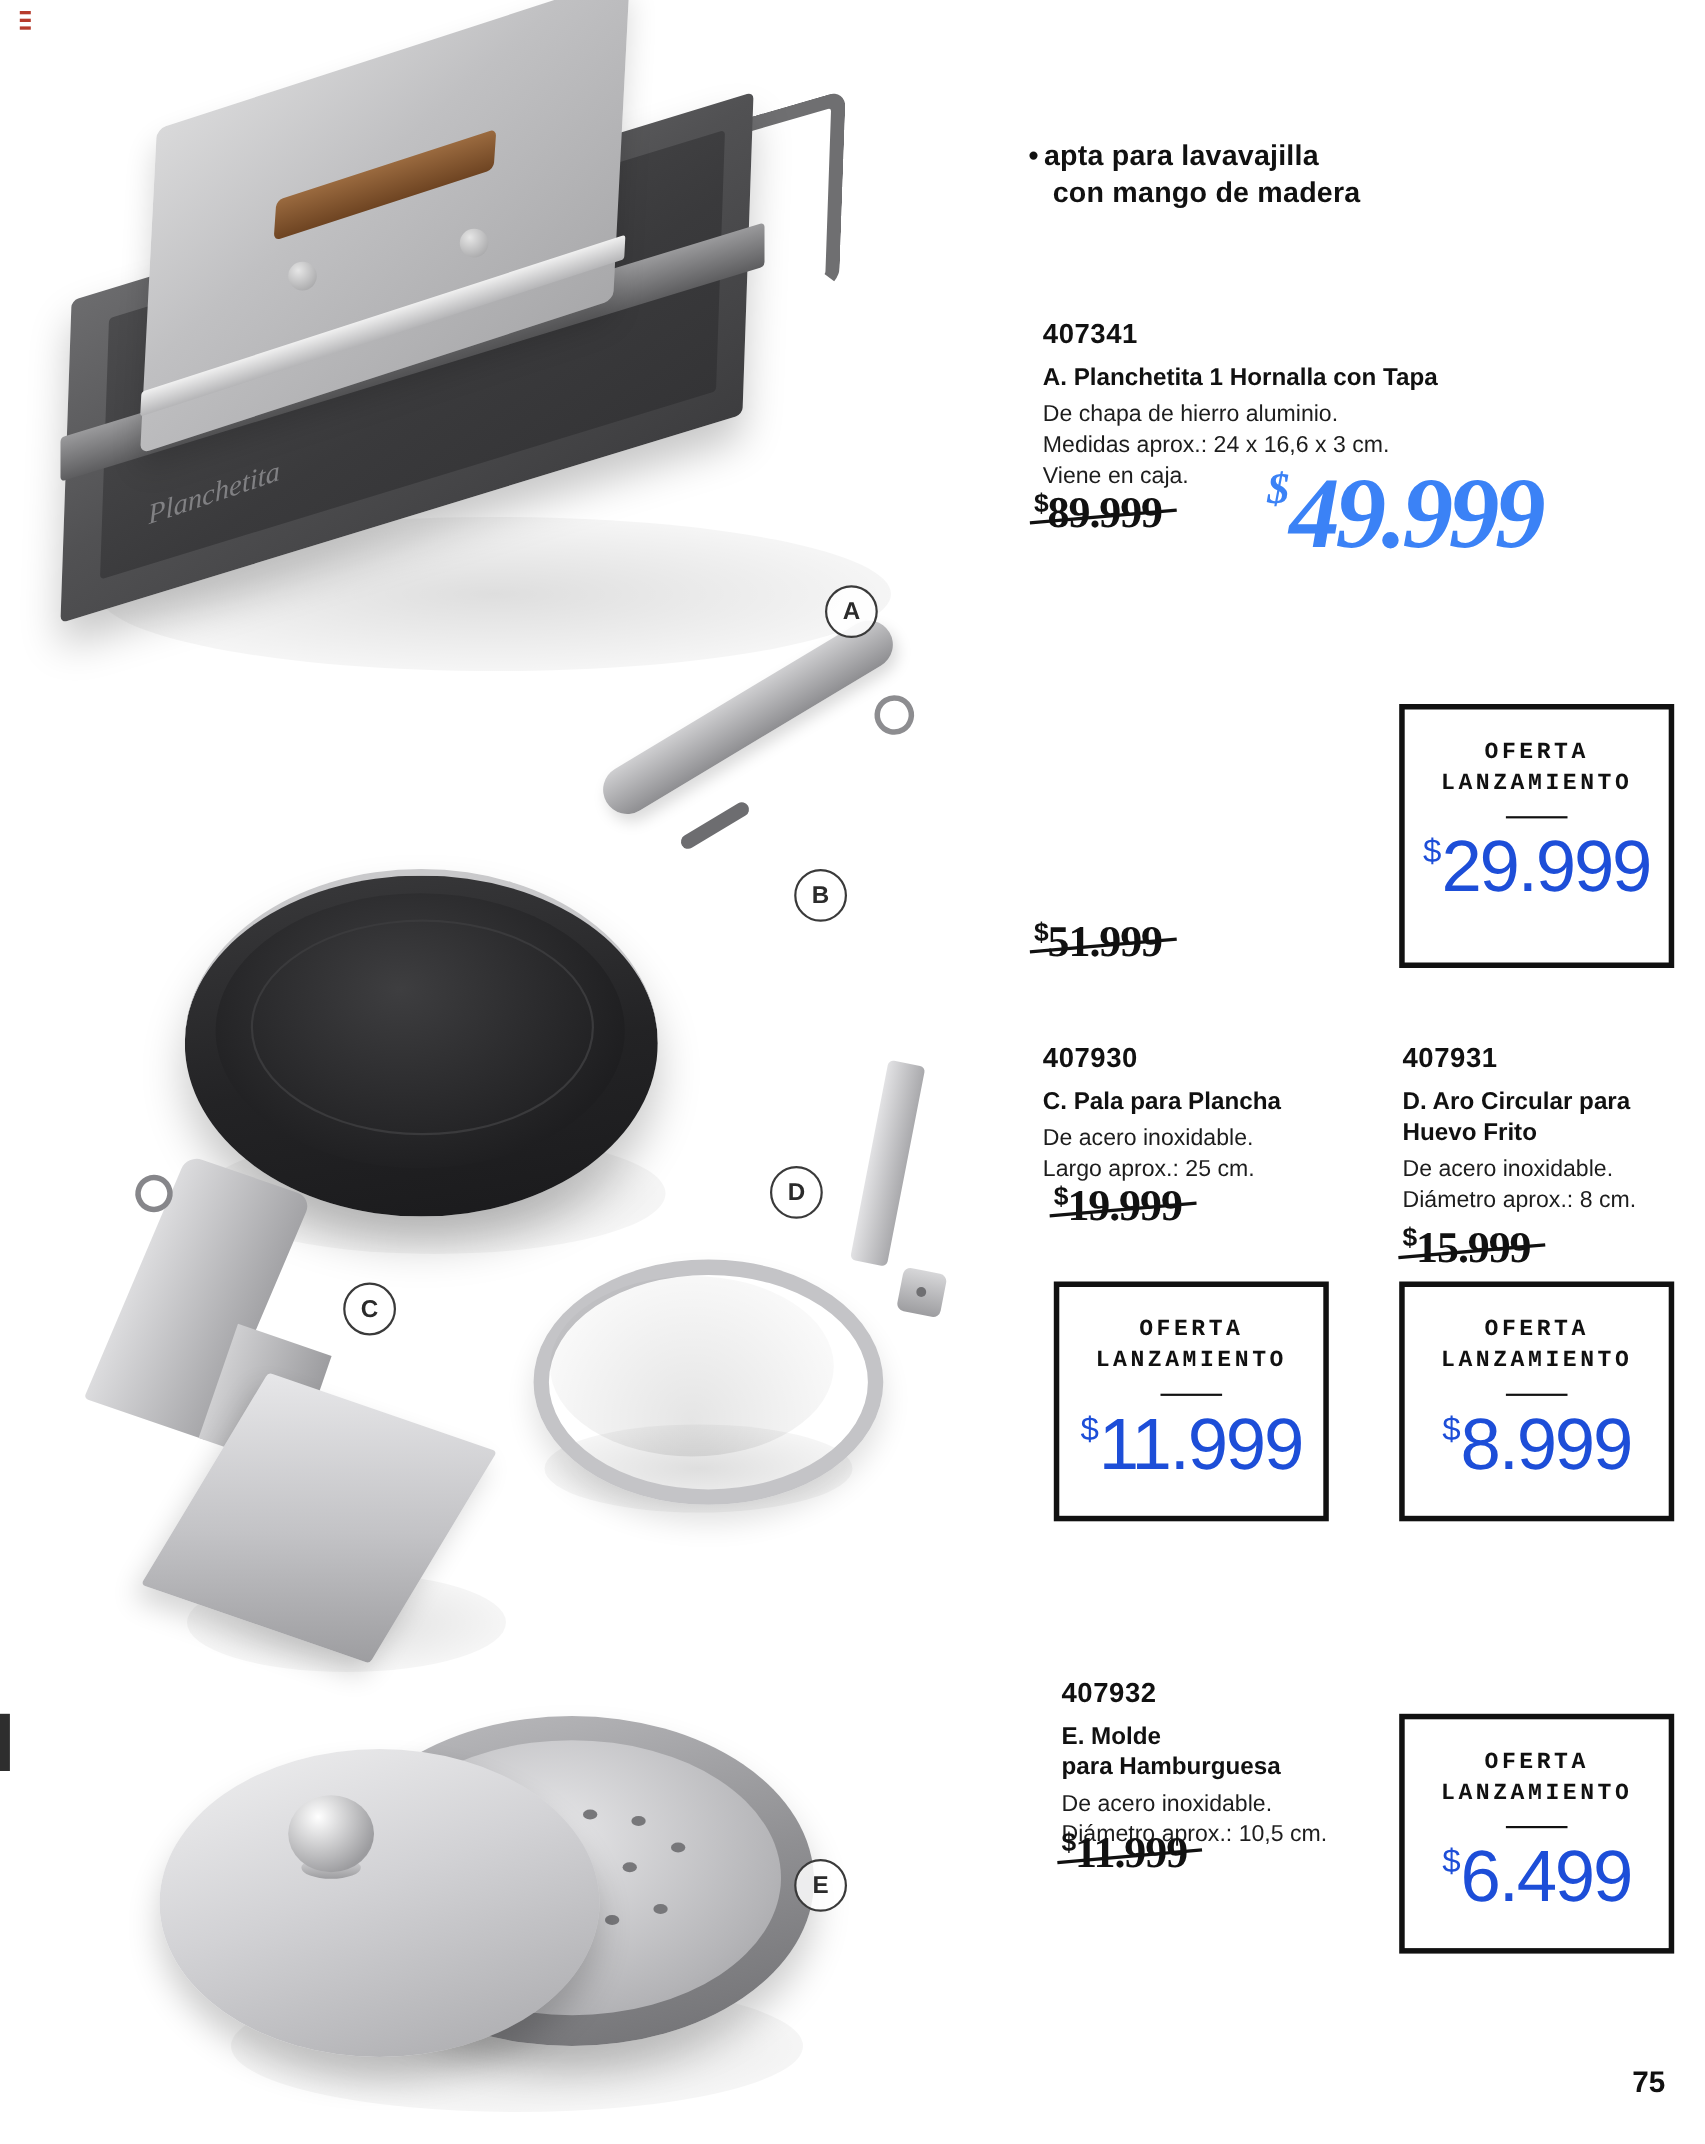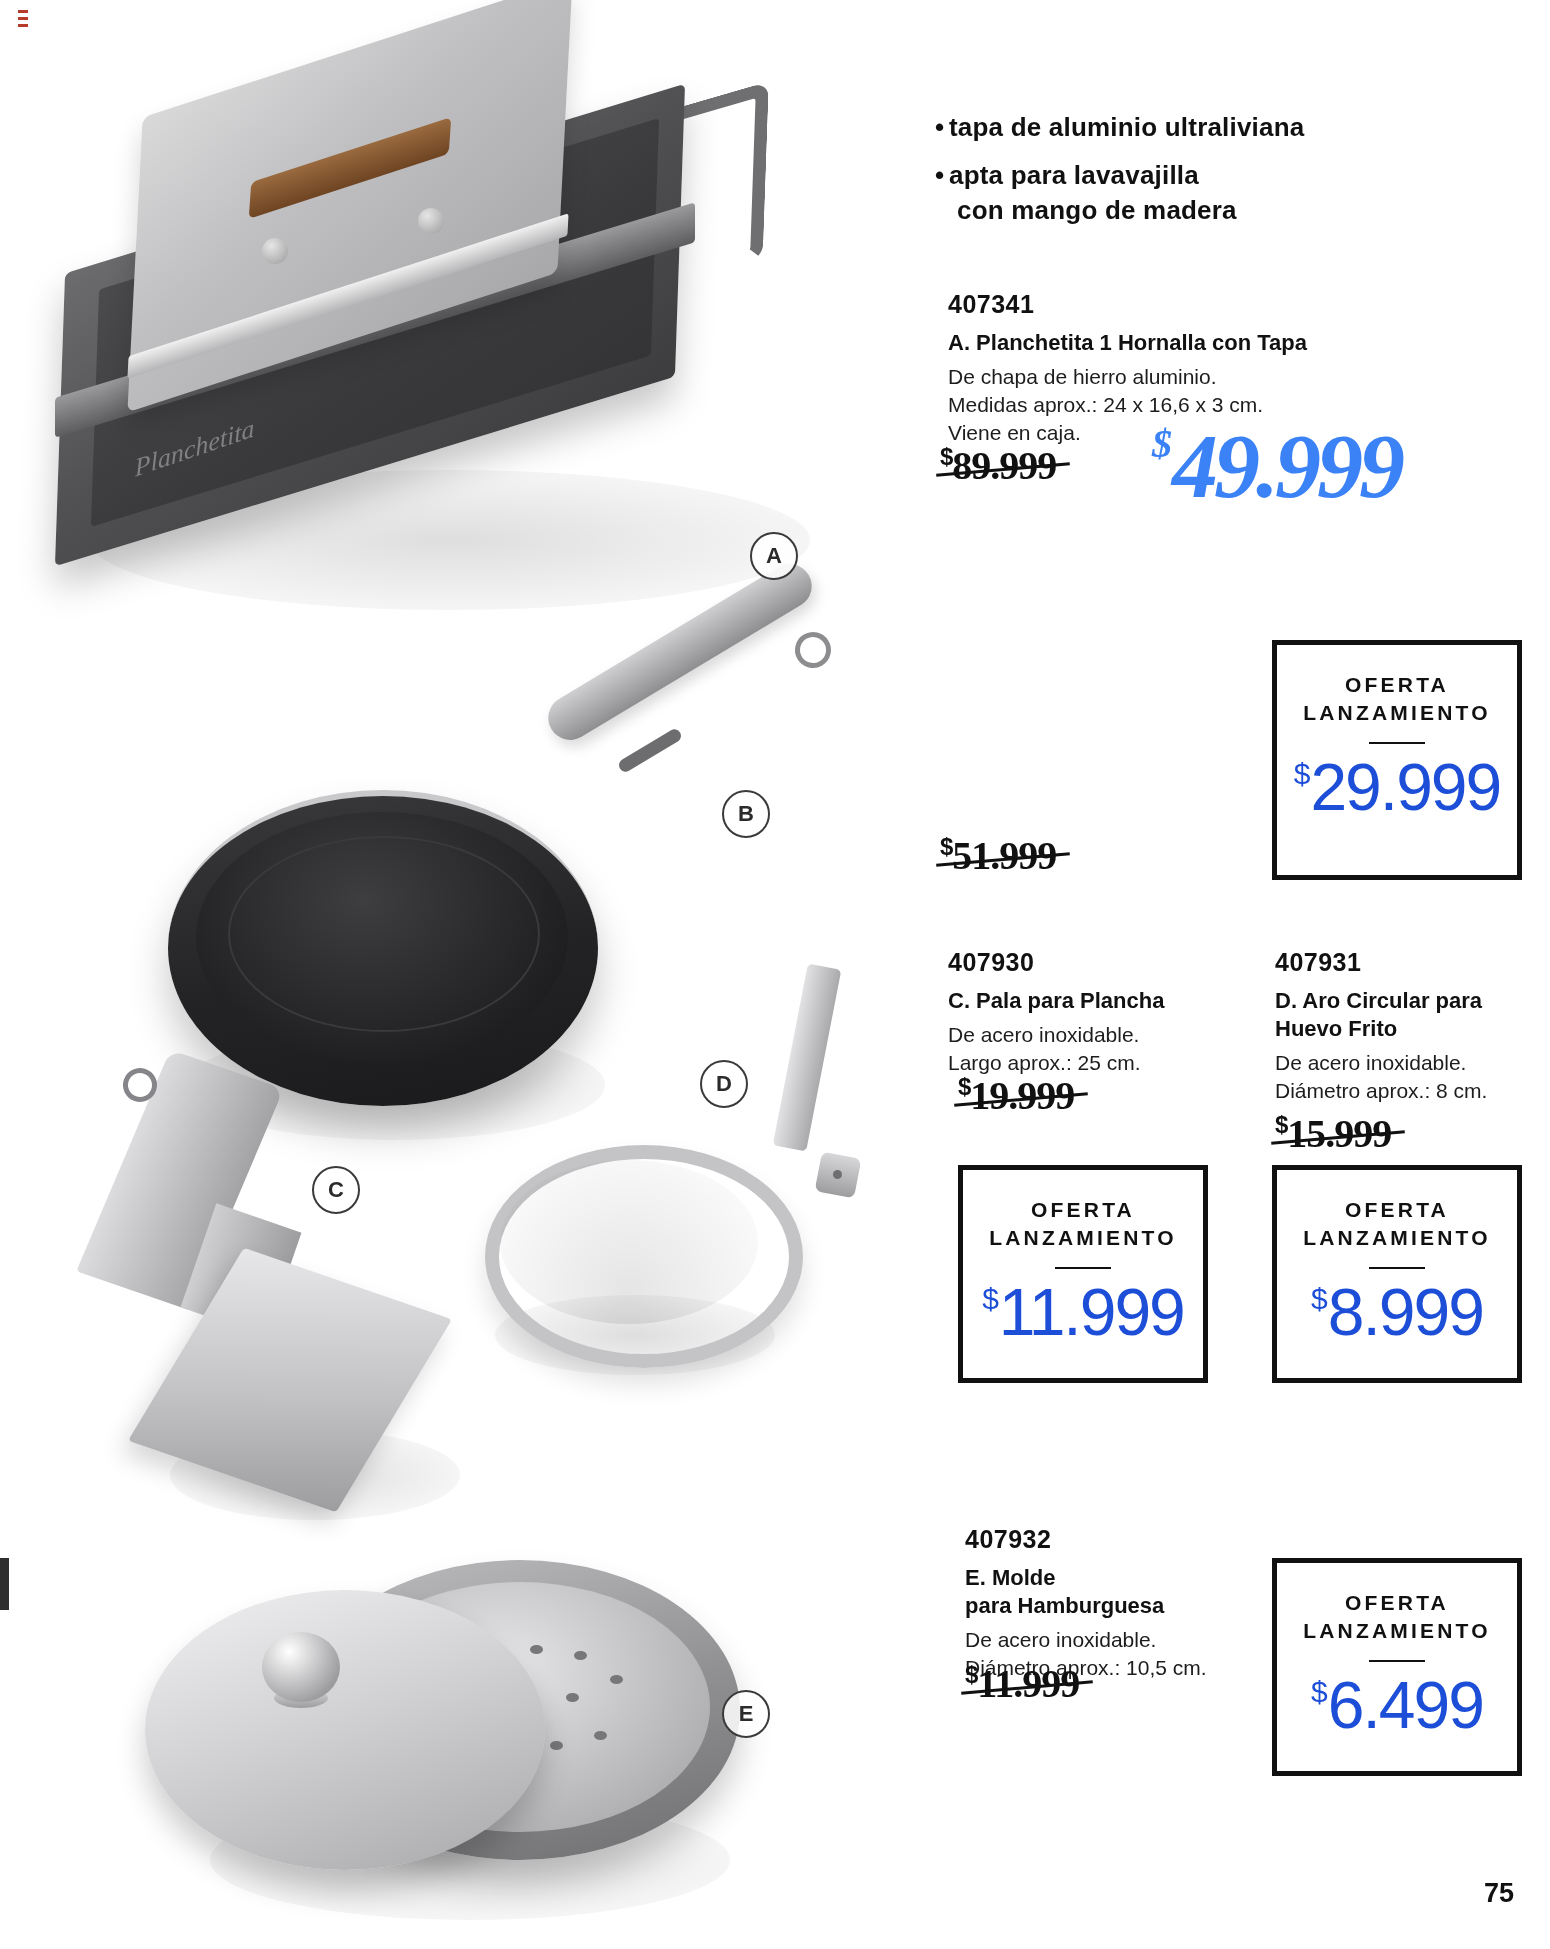--- a/index.html
+++ b/index.html
@@ -108,20 +108,21 @@
     box-sizing: border-box;
     text-align: center;
   }
   .offer-label {
     font-size: 21px;
     font-weight: bold;
     letter-spacing: 3.2px;
     line-height: 1.35;
     color: #111;
     margin-top: 26px;
+    font-family: Liberation Mono, monospace;
   }
   .offer-rule {
     width: 56px;
     height: 2px;
     background: #111;
     margin: 14px auto 10px auto;
   }
   .offer-price {
     font-family: "Liberation Sans", sans-serif;
     font-weight: normal;
@@ -557,23 +558,20 @@
     </div>
     <div class="letter-circle" style="left:700px; top:1060px;">
       <span>D</span>
     </div>
     <div class="letter-circle" style="left:722px; top:1690px;">
       <span>E</span>
     </div>
   </div>
 
   <div class="abs" style="left:935px; top:110px; width:560px;">
-    <div class="bullet-line">
-      <span class="bullet-dot">•</span><span>tapa de aluminio ultraliviana</span>
-    </div>
     <div class="bullet-line" style="margin-top:14px;">
       <span class="bullet-dot">•</span><span>apta para lavavajilla</span>
     </div>
     <div class="bullet-line" style="padding-left:22px;">
       <span>con mango de madera</span>
     </div>
   </div>
 
   <div class="abs" style="left:948px; top:290px; width:520px;">
     <div class="code">407341</div>

